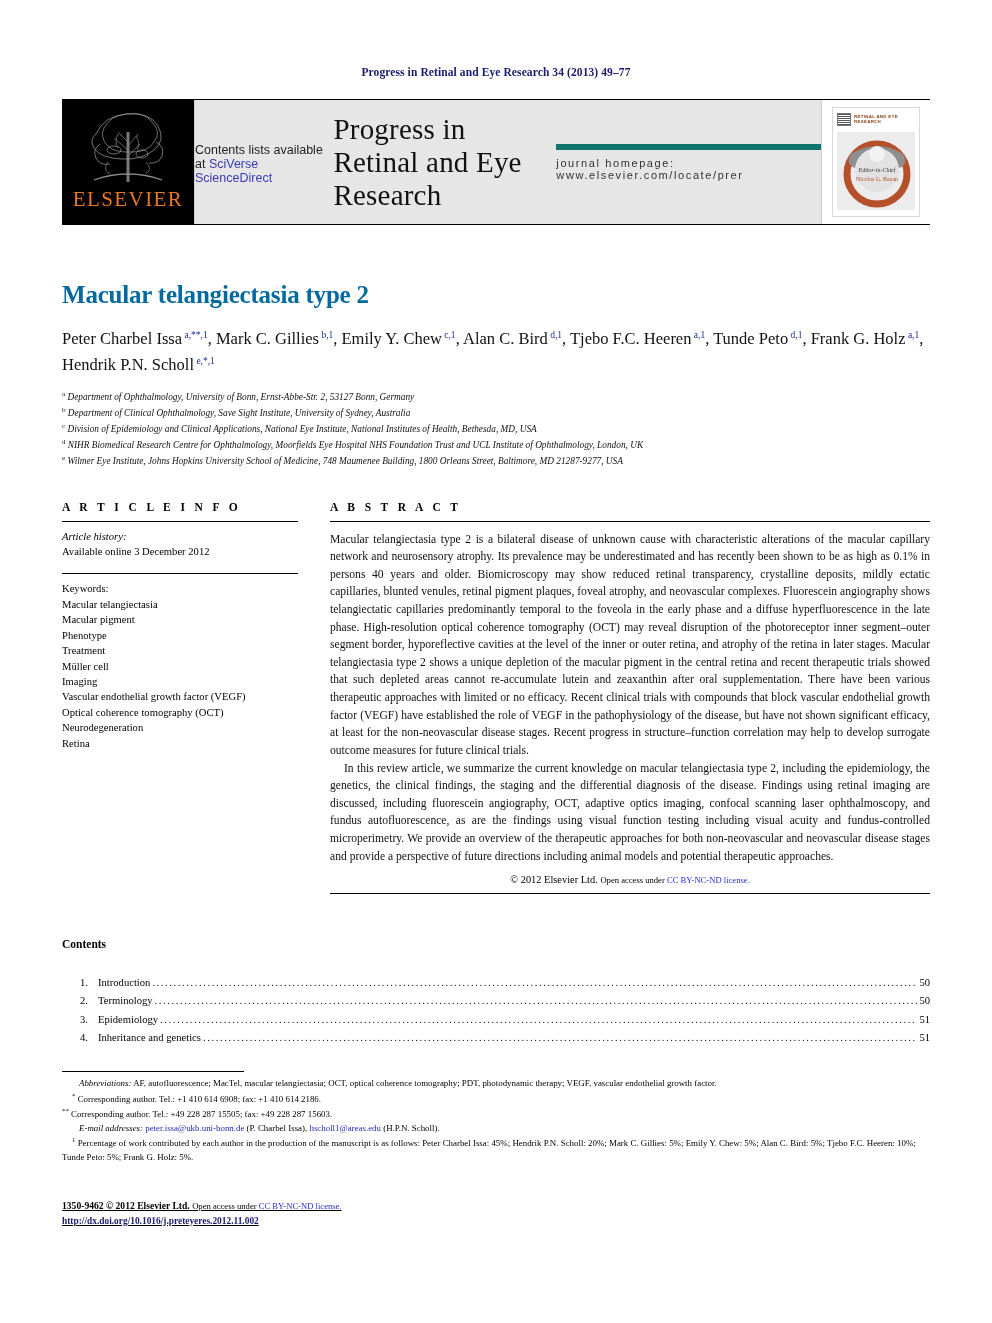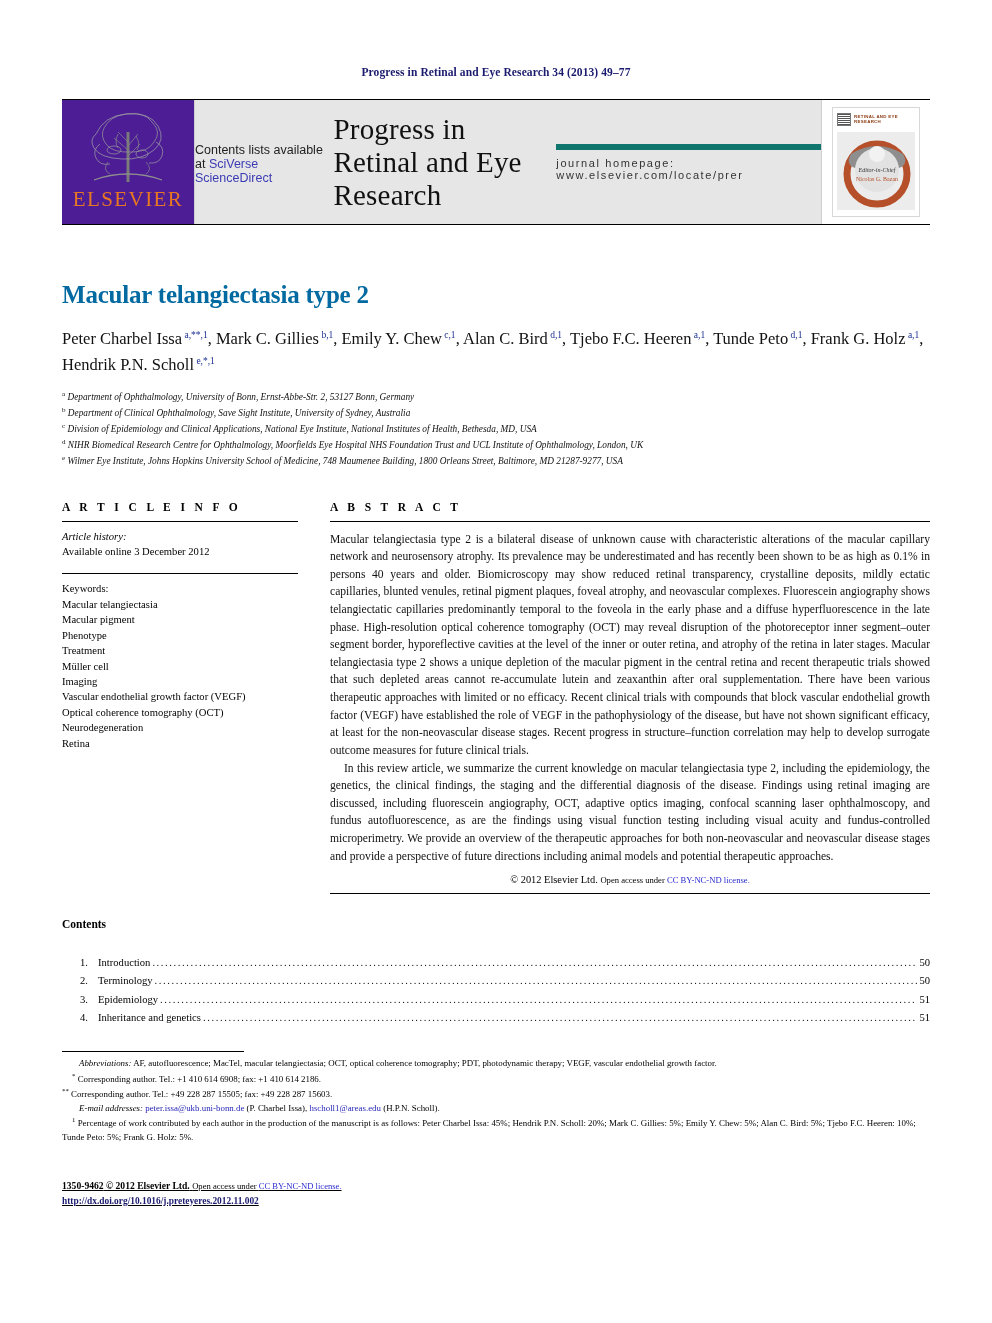--- a/index.html
+++ b/index.html
@@ -45,21 +45,21 @@
   .logo-cell {
     width: 133px;
     flex: 0 0 133px;
     border-right: 1px solid #cfcfcf;
     display: flex;
     flex-direction: column;
     align-items: center;
     justify-content: flex-start;
     padding-top: 4px;
     box-sizing: border-box;
-    background: #4c1d95;
+    background: #000000;
   }
   .tree-svg { display:block; }
   .elsevier-word {
     font-family: "Liberation Serif", serif;
     font-size: 21px;
     letter-spacing: 1.4px;
     color: #E87722;
     line-height: 1;
     margin-top: -1px;
   }
@@ -209,21 +209,21 @@
     margin-top: 9px;
   }
   .copyright .small { font-size: 8.6px; }
   .copyright a { color: #2a2ad0; text-decoration: none; }
   .abs-bottom-rule { border-top: 1.1px solid #000; margin-top: 8px; }
 
   
   .contents-heading {
     font-size: 11.5px;
     font-weight: bold;
-    margin-top: 24px;
+    margin-top: 44px;
   }
   .toc { margin-top: 24px; font-size: 10.6px; }
   .toc-row {
     display: flex;
     align-items: baseline;
     line-height: 1.72;
     white-space: nowrap;
   }
   .toc-num { width: 26px; flex: 0 0 26px; text-align: right; padding-right: 10px; }
   .toc-leader {

